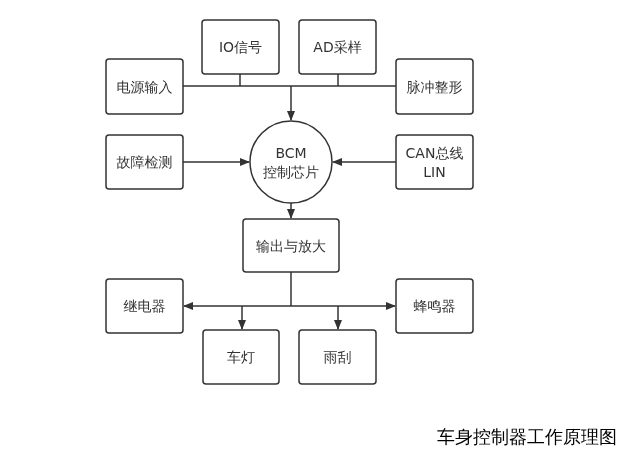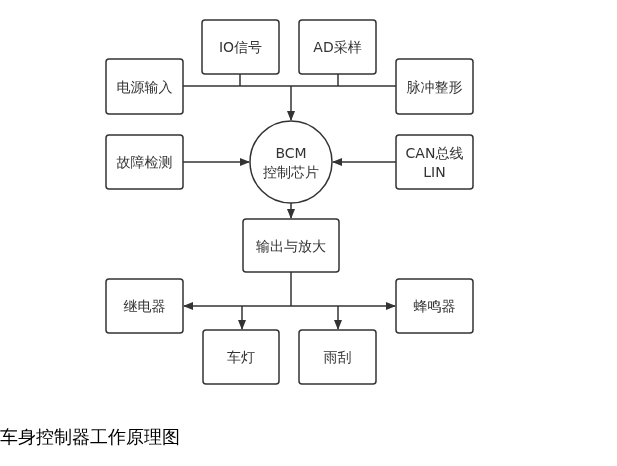--- a/index.html
+++ b/index.html
@@ -1,20 +1,20 @@
 <!DOCTYPE html>
 <html><head>
   <meta charset="utf-8">
   <style>
     html, body { margin: 0; padding: 0; background: #ffffff; }
     body { width: 617px; height: 466px; position: relative; overflow: hidden;
            font-family: "DejaVu Sans", sans-serif; }
     #canvas { position: absolute; left: 0; top: 0; width: 617px; height: 466px; }
     .node-text { font-family: "DejaVu Sans", sans-serif; font-size: 14px; fill: #333333; }
-    .caption { position: absolute; left: 0; width: 617px; top: 425px; text-align: left;
+    .caption { position: absolute; left: 0; width: 617px; top: 425px; text-align: right;
                font-family: "DejaVu Sans", sans-serif; font-size: 18px; color: #000000; }
   </style>
 </head>
 <body>
 
 <svg id="canvas" viewBox="0 0 617 466" xmlns="http://www.w3.org/2000/svg">
   <defs>
     <marker id="arrow" markerWidth="10" markerHeight="10" refX="9" refY="5" orient="auto" markerUnits="userSpaceOnUse">
       <path d="M0,1 L10,5 L0,9 Z" fill="#333333"></path>
     </marker>

